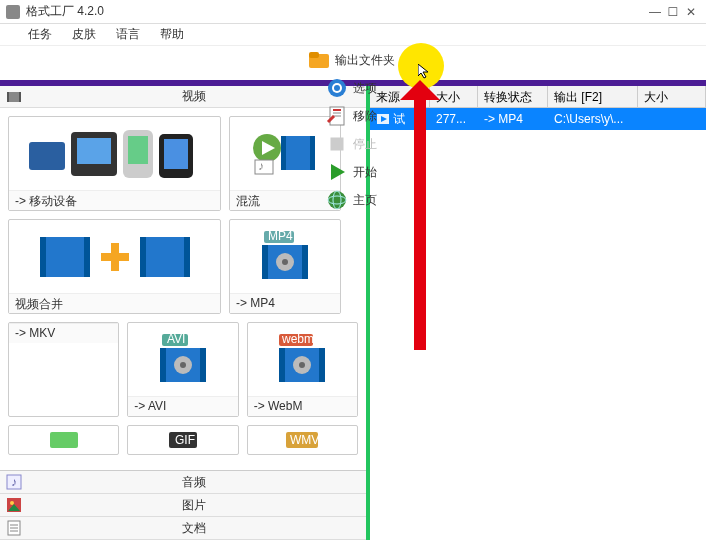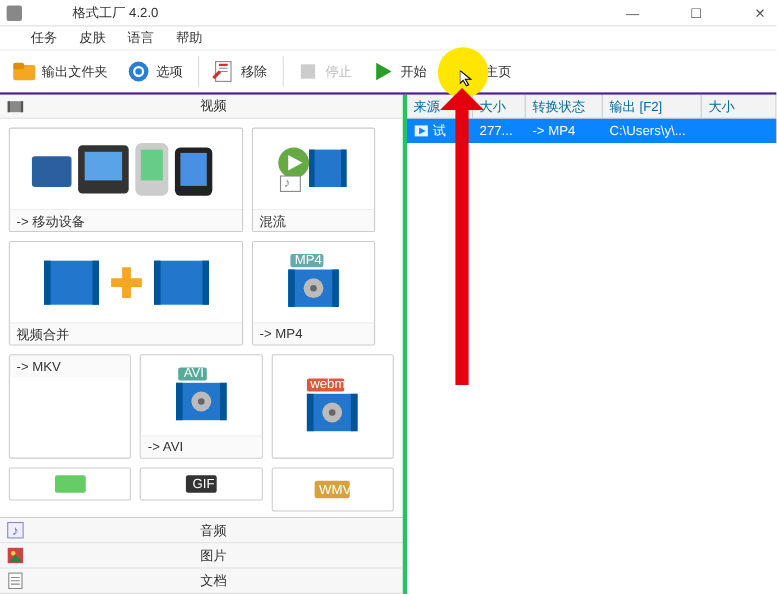--- a/index.html
+++ b/index.html
@@ -1,29 +1,29 @@
 <!DOCTYPE html>
 <html><head>
 <meta charset="utf-8">
 <style>
 * { box-sizing: border-box; margin: 0; padding: 0; font-family: "Microsoft YaHei", Arial, sans-serif; font-size: 12px; }
 body { width: 706px; height: 540px; background: #fff; overflow: hidden; position: relative; }
 
 
-.titlebar { height: 24px; display: flex; align-items: center; padding: 0 6px; border-bottom: 1px solid #ddd; gap: 40px; }
+.titlebar { height: 24px; display: flex; align-items: center; padding: 0 6px; border-bottom: 1px solid #ddd; }
 .titlebar .appicon { width: 14px; height: 14px; background: #888; margin-right: 6px; border-radius: 2px; }
 .titlebar .title { flex: 1; color: #333; }
 .titlebar .winbtn { width: 18px; text-align: center; color: #555; cursor: default; }
 
 
 .menubar { height: 22px; display: flex; align-items: center; padding: 0 18px; border-bottom: 1px solid #eee; }
 .menubar .mitem { padding: 2px 10px; color: #333; }
 
 
-.toolbar { height: 40px; display: flex; align-items: center; padding: 0 4px; border-bottom: 2px solid #4c1d95; position: relative; }
+.toolbar { height: 40px; display: flex; align-items: center; padding: 0 4px; border-bottom: 6px solid #4c1d95; position: relative; flex-direction: column; }
 .tbtn { display: flex; align-items: center; gap: 4px; padding: 2px 6px; margin-right: 4px; }
 .tbtn .ticon { width: 24px; height: 24px; display: flex; align-items: center; justify-content: center; }
 .tbtn .tlabel { color: #333; }
 .tbtn.disabled .tlabel { color: #bbb; }
 .tbtn.disabled .ticon svg * { stroke: #ccc; fill: #ccc; }
 .tsep { width: 1px; height: 28px; background: #ddd; margin: 0 4px; }
 .highlight-circle { position: absolute; width: 46px; height: 46px; border-radius: 50%; background: #ffe600; top: -3px; z-index: 0; }
 .tbtn.start { position: relative; z-index: 1; }
 .cursor-overlay { position: absolute; top: 18px; width: 16px; height: 16px; z-index: 3; }
 
@@ -47,21 +47,21 @@
 .tile .tilelabel { height: 20px; padding: 2px 6px; color: #333; background: #fafafa; border-top: 1px solid #eee; }
 
 
 .cat-tabs { border-top: 1px solid #ccc; }
 .cat-tab { height: 23px; display: flex; align-items: center; padding: 0 6px; border-bottom: 1px solid #ddd; gap: 6px; background: #f7f7f7; }
 .cat-tab .ctlabel { flex: 1; text-align: center; color: #333; }
 .cat-tab .cticon { width: 16px; height: 16px; }
 
 
 .tablehead { height: 22px; display: flex; background: #f3f3f3; border-bottom: 1px solid #ccc; }
-.tablehead .th { padding: 3px 6px; border-right: 1px solid #ccc; color: #0369a1; }
+.tablehead .th { padding: 3px 6px; border-right: 1px solid #ccc; color: #000000; }
 .tablerow { height: 22px; display: flex; align-items: center; background: #0a84ff; color: #fff; }
 .tablerow .td { padding: 3px 6px; overflow: hidden; white-space: nowrap; }
 .col-src { width: 60px; } .col-size { width: 48px; } .col-status { width: 70px; } .col-out { width: 90px; } .col-outsize { flex: 1; }
 
 
 .red-arrow { position: absolute; left: 390px; top: 80px; z-index: 5; pointer-events: none; }
 
 </style>
 </head>
 <body>
@@ -254,40 +254,41 @@
             <svg width="70" height="55">
                 <rect x="12" y="2" width="34" height="12" rx="2" fill="#d85a3a"></rect>
                 <text x="15" y="11" font-size="8" fill="#fff">webm</text>
                 <rect x="12" y="16" width="46" height="34" fill="#27c"></rect>
                 <rect x="12" y="16" width="6" height="34" fill="#059"></rect>
                 <rect x="52" y="16" width="6" height="34" fill="#059"></rect>
                 <circle cx="35" cy="33" r="9" fill="#bbb"></circle>
                 <circle cx="35" cy="33" r="3" fill="#666"></circle>
               </svg>
           </div>
+          <div class="tilelabel">-&gt; WebM</div>
         </div>
       </div>
 
       <div class="tilerow">
         <div class="tile small" style="height:30px;">
           <div class="tileimg">
               <svg width="40" height="20">
                 <rect x="6" y="2" width="28" height="16" rx="2" fill="#6c6"></rect>
               </svg>
             </div>
         </div>
         <div class="tile small" style="height:30px;">
           <div class="tileimg">
               <svg width="40" height="20">
                 <rect x="6" y="2" width="28" height="16" rx="2" fill="#333"></rect>
                 <text x="12" y="14" font-size="9" fill="#fff">GIF</text>
               </svg>
             </div>
         </div>
-        <div class="tile small" style="height:40px;">
+        <div class="tile small" style="height:30px;">
           <div class="tileimg">
               <svg width="40" height="20">
                 <rect x="4" y="2" width="32" height="16" rx="2" fill="#d8a23a"></rect>
                 <text x="8" y="14" font-size="9" fill="#fff">WMV</text>
               </svg>
             </div>
         </div>
       </div>
     </div>
 

